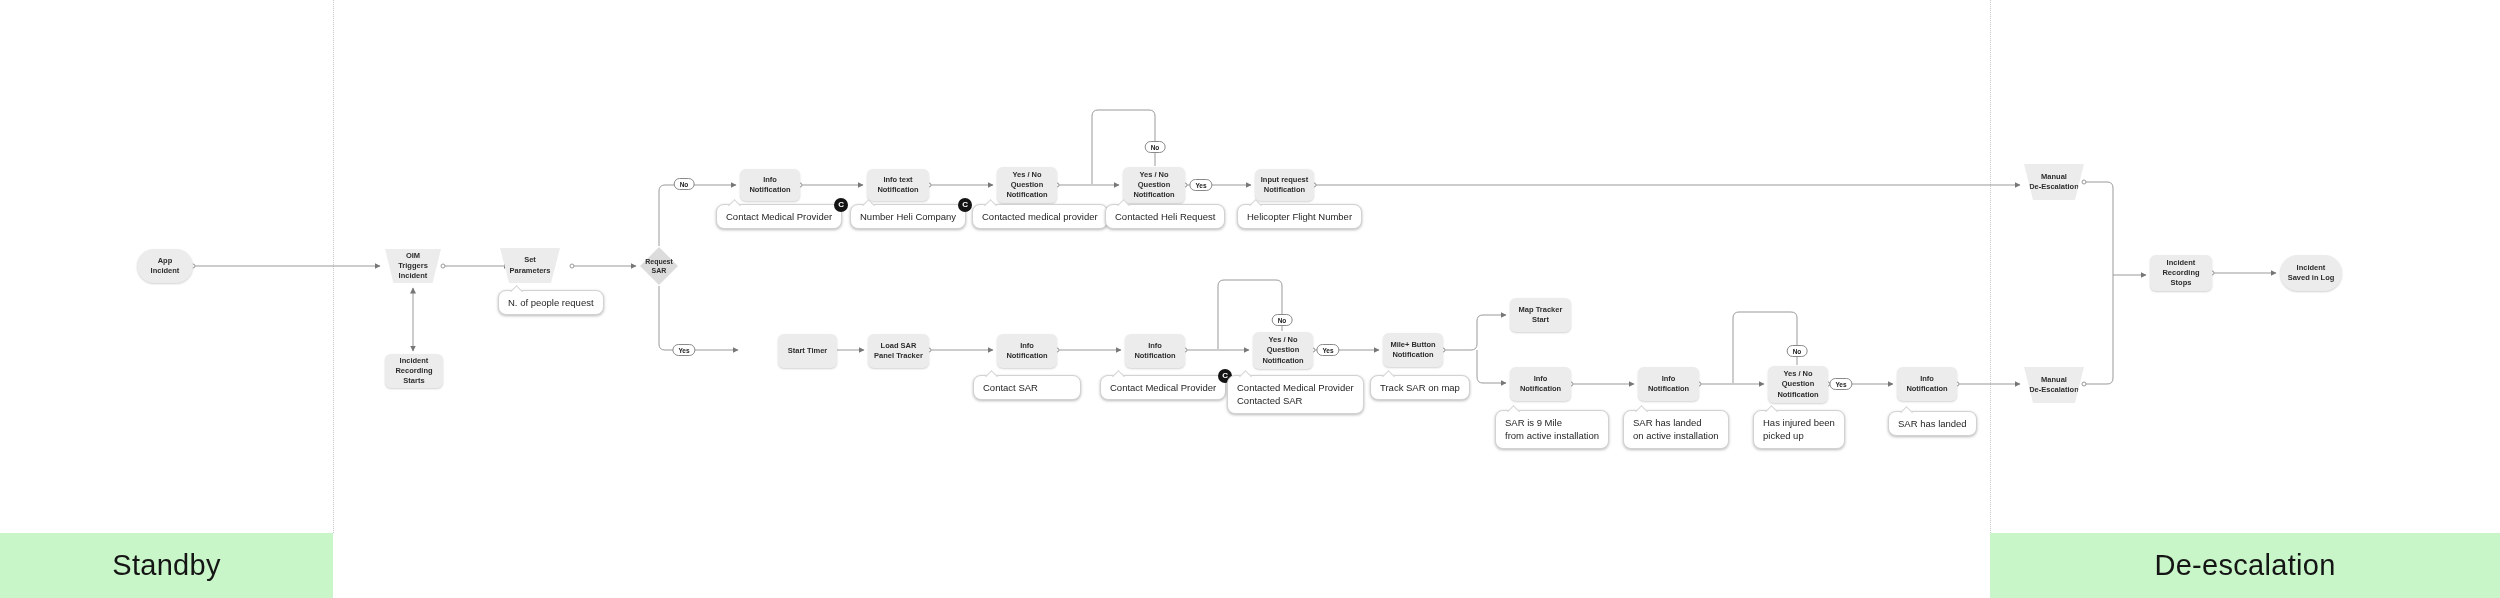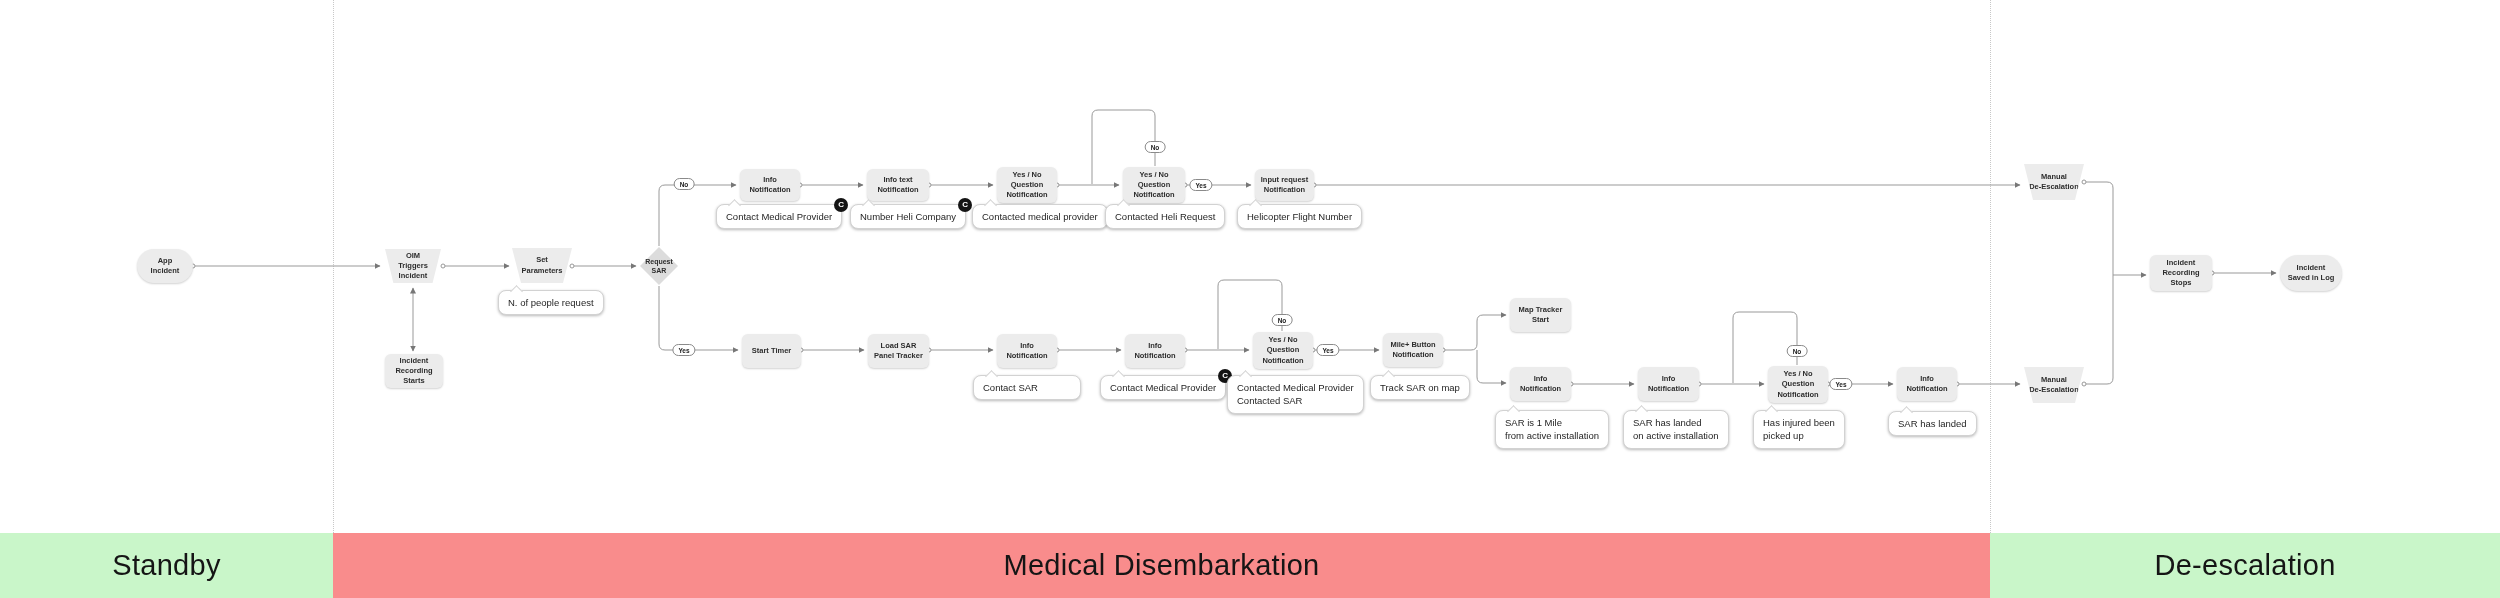--- a/index.html
+++ b/index.html
@@ -107,41 +107,41 @@
   </svg>
 
   <div class="node pillnode" style="left:137px;top:249px;width:56px;height:34px">App
 Incident</div>
   <div class="node trap" style="left:385px;top:249px;width:56px;height:34px">OIM
 Triggers
 Incident</div>
   <div class="node" style="left:385px;top:354px;width:58px;height:34px">Incident
 Recording
 Starts</div>
-  <div class="node trap" style="left:512px;top:248px;width:60px;height:35px">Set
+  <div class="node trap" style="left:500px;top:248px;width:60px;height:35px">Set
 Parameters</div>
   <div class="node diamond" style="left:640px;top:247px;width:38px;height:38px"><span>Request
 SAR</span></div>
 
   <div class="node" style="left:740px;top:169px;width:60px;height:32px">Info
 Notification</div>
   <div class="node" style="left:867px;top:169px;width:62px;height:32px">Info text
 Notification</div>
   <div class="node" style="left:997px;top:167px;width:60px;height:36px">Yes / No
 Question
 Notification</div>
   <div class="node" style="left:1123px;top:167px;width:62px;height:36px">Yes / No
 Question
 Notification</div>
   <div class="node" style="left:1255px;top:169px;width:59px;height:32px">Input request
 Notification</div>
   <div class="node trap" style="left:2024px;top:164px;width:60px;height:36px">Manual
 De-Escalation</div>
 
-  <div class="node" style="left:742px;top:334px;width:59px;height:34px">Start Timer</div>
+  <div class="node" style="left:778px;top:334px;width:59px;height:34px">Start Timer</div>
   <div class="node" style="left:868px;top:334px;width:61px;height:34px">Load SAR
 Panel Tracker</div>
   <div class="node" style="left:997px;top:334px;width:60px;height:34px">Info
 Notification</div>
   <div class="node" style="left:1125px;top:334px;width:60px;height:34px">Info
 Notification</div>
   <div class="node" style="left:1253px;top:332px;width:60px;height:37px">Yes / No
 Question
 Notification</div>
   <div class="node" style="left:1383px;top:333px;width:60px;height:34px">Mile+ Button
@@ -178,31 +178,28 @@
   <div class="bubble" style="left:716px;top:204px"><span>Contact Medical Provider</span><span class="cbadge">C</span></div>
   <div class="bubble" style="left:850px;top:204px"><span>Number Heli Company</span><span class="cbadge">C</span></div>
   <div class="bubble" style="left:972px;top:204px"><span>Contacted medical provider</span></div>
   <div class="bubble" style="left:1105px;top:204px"><span>Contacted Heli Request</span></div>
   <div class="bubble" style="left:1237px;top:204px"><span>Helicopter Flight Number</span></div>
   <div class="bubble" style="left:973px;top:375px;min-width:88px"><span>Contact SAR</span></div>
   <div class="bubble" style="left:1100px;top:375px"><span>Contact Medical Provider</span><span class="cbadge">C</span></div>
   <div class="bubble" style="left:1227px;top:375px"><span>Contacted Medical Provider
 Contacted SAR</span></div>
   <div class="bubble" style="left:1370px;top:375px"><span>Track SAR on map</span></div>
-  <div class="bubble" style="left:1495px;top:410px"><span>SAR is 1 Mile
+  <div class="bubble" style="left:1495px;top:410px"><span>SAR is 9 Mile
 from active installation</span></div>
   <div class="bubble" style="left:1623px;top:410px"><span>SAR has landed
 on active installation</span></div>
   <div class="bubble" style="left:1753px;top:410px"><span>Has injured been
 picked up</span></div>
   <div class="bubble" style="left:1888px;top:411px"><span>SAR has landed</span></div>
 
   <div class="band green" style="left:0;width:333px">
       <span>Standby</span>
     </div>
-  <div class="band red" style="left:333px;width:1657px">
-      <span>Medical Disembarkation</span>
-    </div>
   <div class="band green" style="left:1990px;width:510px">
       <span>De-escalation</span>
     </div>
 
 </div>
 
 </body></html>

